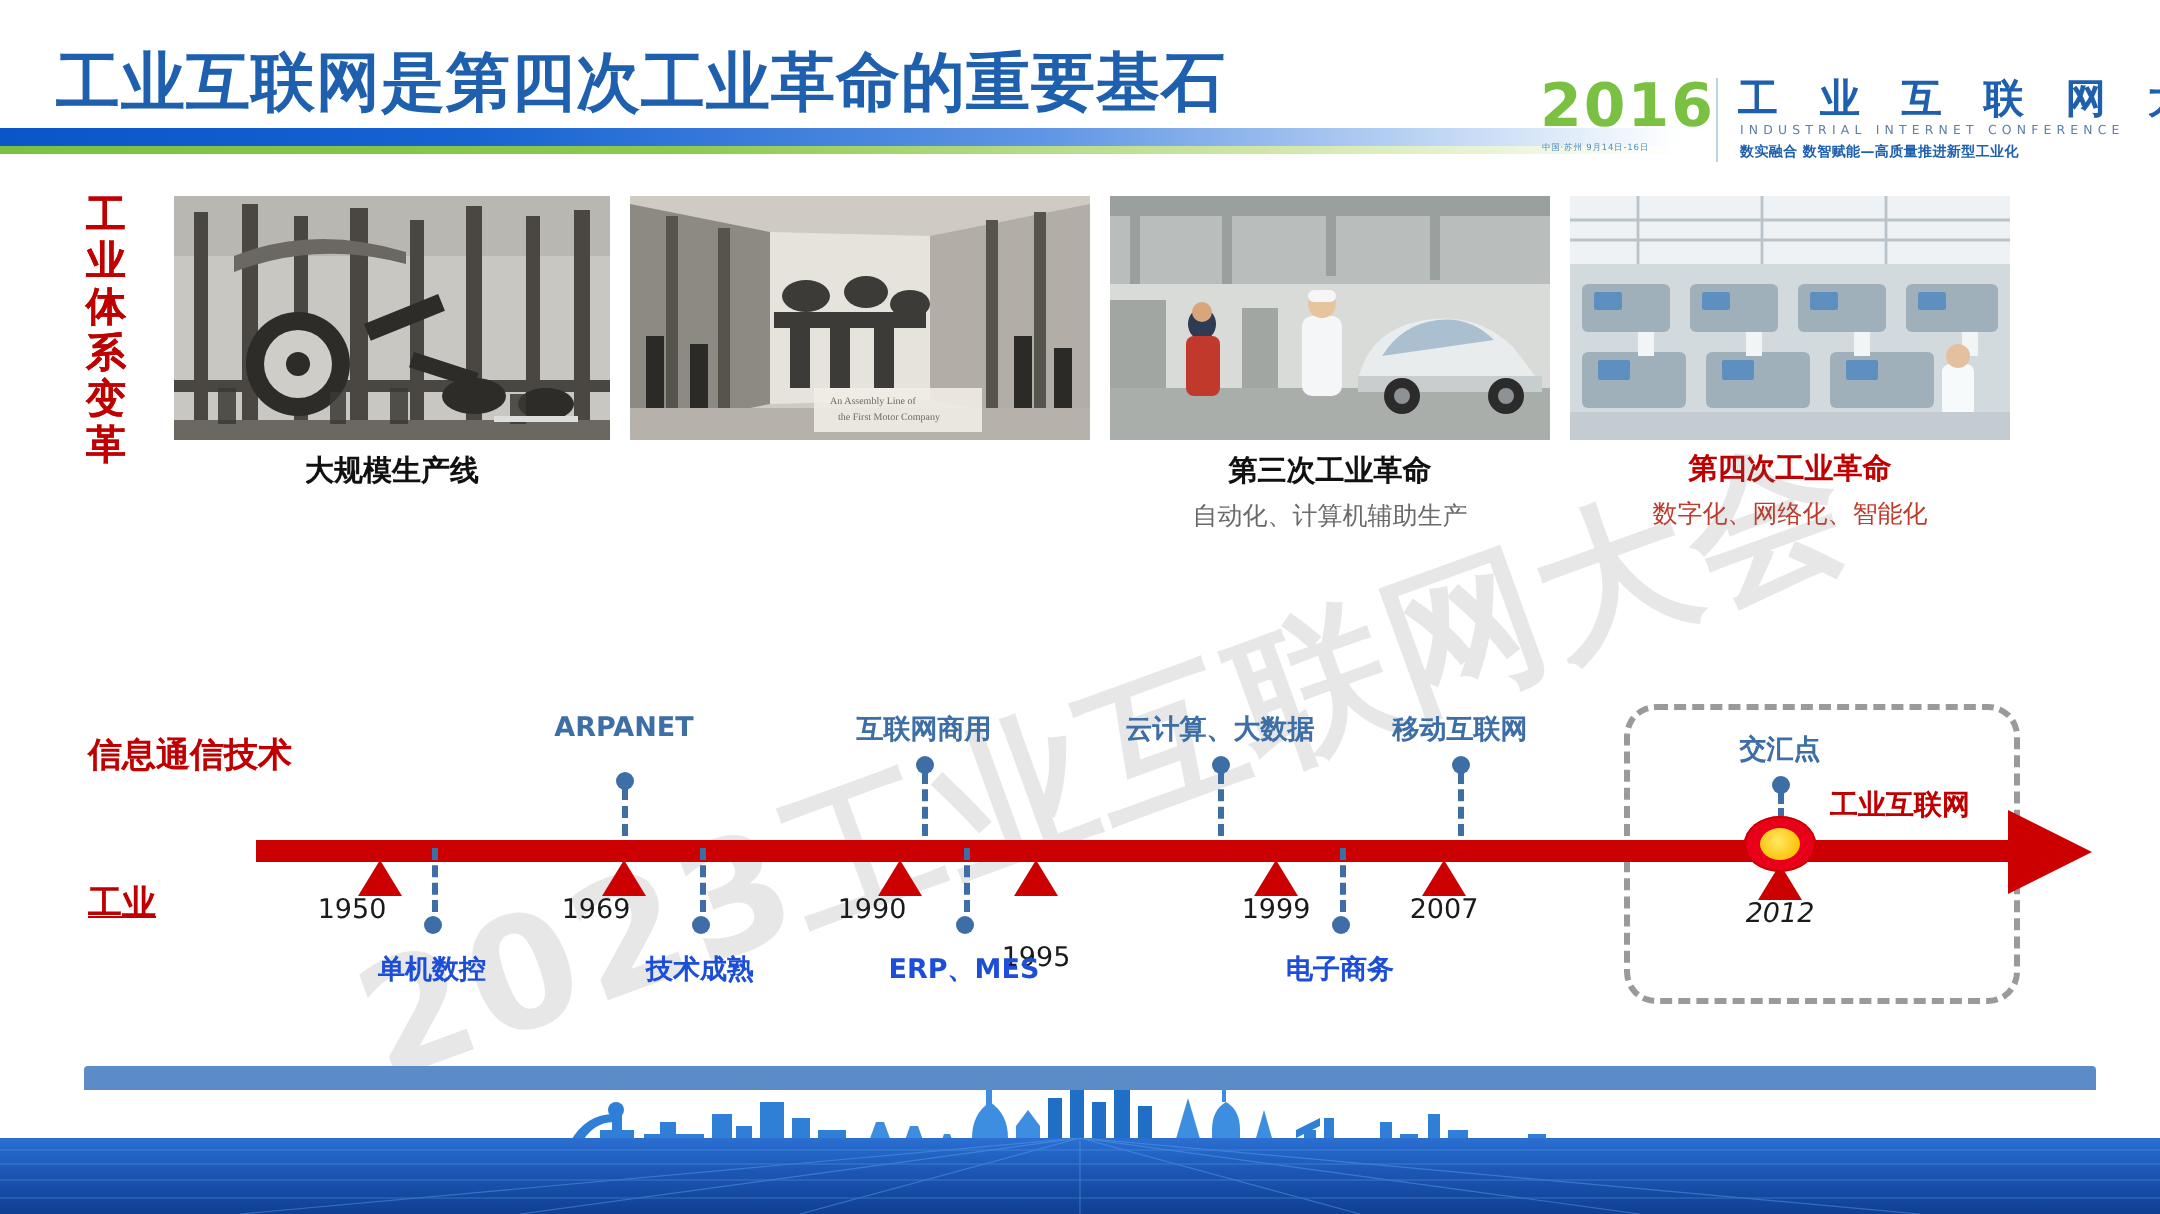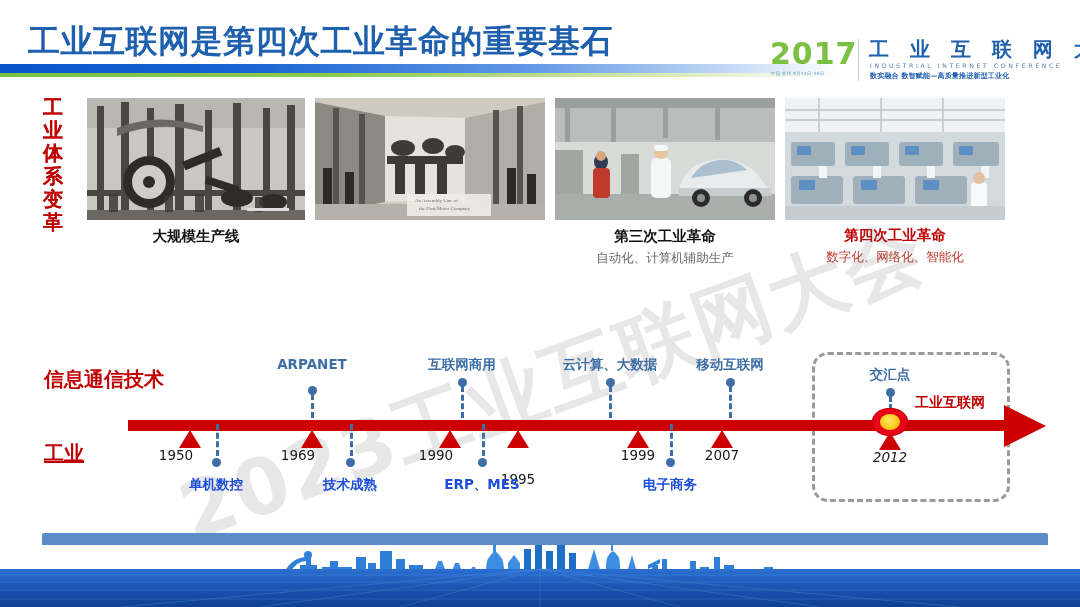--- a/index.html
+++ b/index.html
@@ -81,21 +81,21 @@
   }
   .barrow{
     position:absolute;top:20px;height:5px;background:#fff;
   }
   .barrow:after{
     content:"";position:absolute;right:-13px;top:-6.5px;
     border-left:14px solid #fff;border-top:9px solid transparent;border-bottom:9px solid transparent;
   }
 
   
-  .row-label{position:absolute;font-size:20px;font-weight:bold;color:#C00000;white-space:nowrap;}
+  .row-label{position:absolute;font-size:17px;font-weight:bold;color:#C00000;white-space:nowrap;}
   .tl-line{
     position:absolute;left:128px;top:420px;width:880px;height:11px;background:#CC0000;
   }
   .tl-head{
     position:absolute;left:1004px;top:405px;
     width:0;height:0;border-left:42px solid #CC0000;
     border-top:21px solid transparent;border-bottom:21px solid transparent;
   }
   .tri{
     position:absolute;width:0;height:0;
@@ -147,21 +147,21 @@
 </head>
 <body>
 
 <div id="slide">
 
   <div class="title">工业互联网是第四次工业革命的重要基石</div>
   <div class="hdr-bar"></div>
   <div class="hdr-bar2"></div>
 
   <div class="logo">
-    <div class="logo-year">2017</div>
+    <div class="logo-year">2016</div>
     <div class="logo-date">中国·苏州  9月14日-16日</div>
     <div class="logo-div"></div>
     <div class="logo-cn">工 业 互 联 网 大 会</div>
     <div class="logo-en">INDUSTRIAL INTERNET CONFERENCE</div>
     <div class="logo-sub">数实融合  数智赋能—高质量推进新型工业化</div>
   </div>
 
   <div class="side-label">
     <span>工</span>
     <span>业</span>

